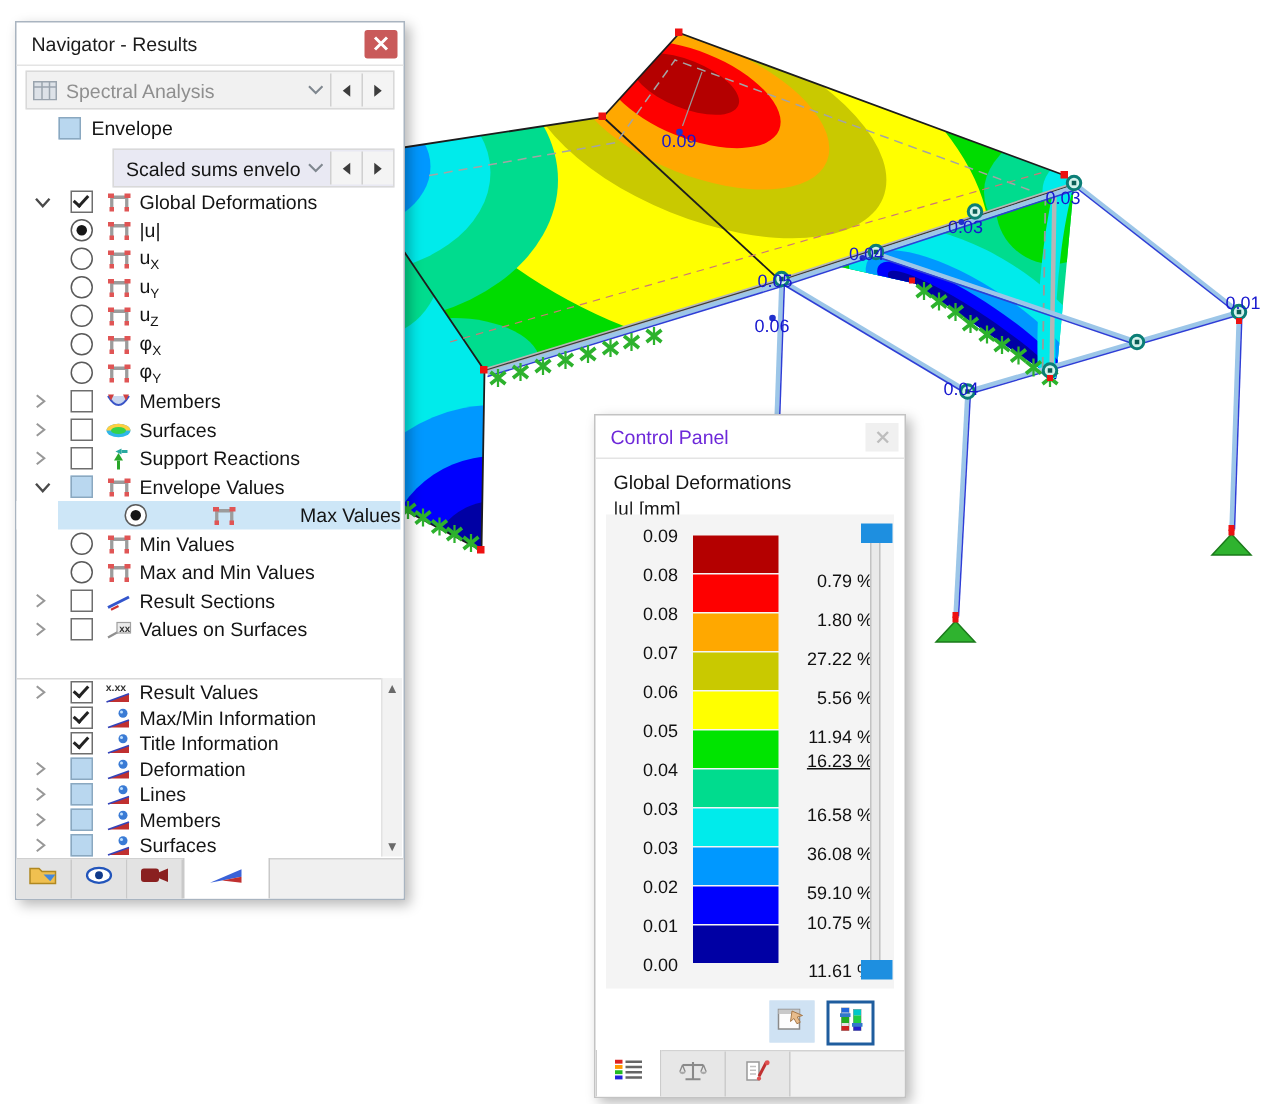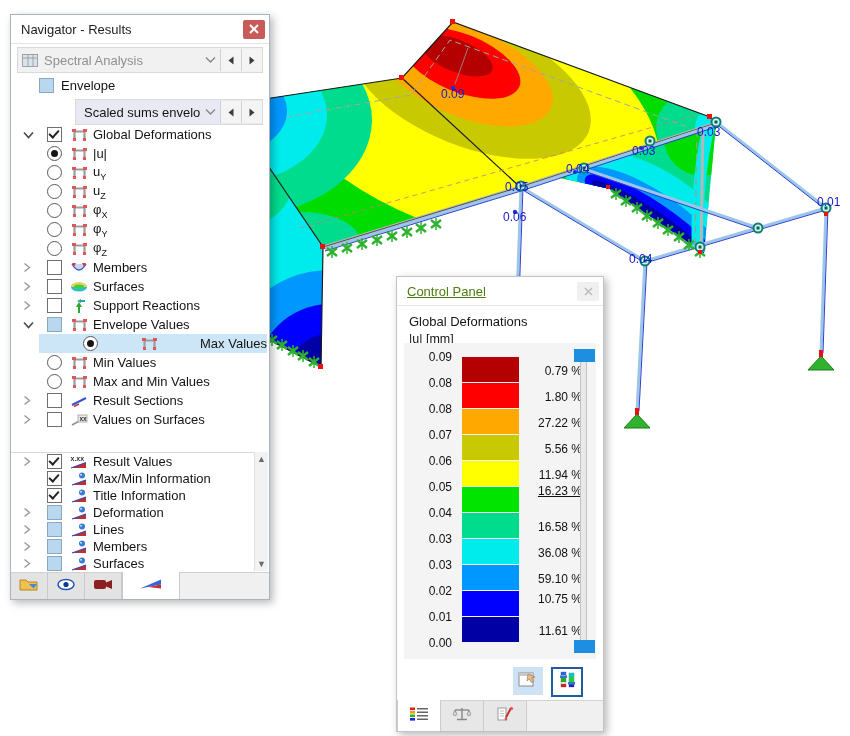--- a/index.html
+++ b/index.html
@@ -4,21 +4,21 @@
 <style>
   html,body{margin:0;padding:0;background:#fff;font-family:"Liberation Sans",sans-serif;}
   #stage{position:relative;width:850px;height:736px;overflow:hidden;background:#fff;}
   
   #scene{position:absolute;left:0;top:0;z-index:1;}
   .nlabel{position:absolute;color:#1717cf;font-size:12px;line-height:12px;white-space:nowrap;z-index:2;}
   
   .win{position:absolute;background:#fff;border:1px solid #a9b4c0;box-shadow:3px 3px 8px rgba(0,0,0,.28);z-index:10;}
   .titlebar{height:28px;display:flex;align-items:center;padding:0 4px 0 10px;border-bottom:1px solid #e4e4e4;}
   .titletext{flex:1;font-size:13px;color:#1c1c1c;}
-  .titletext.gray{color:#4d7c0f;text-decoration:underline;}
+  .titletext.gray{color:#6d28d9;}
   .closebtn{width:22px;height:19px;display:flex;align-items:center;justify-content:center;font-size:11px;cursor:pointer;}
   .closebtn.red{background:#c95a5a;color:#fff;border-radius:2px;font-weight:bold;}
   .closebtn.gray{background:#f0f0f0;color:#bdbdbd;}
   
   #nav{left:10px;top:14px;width:258px;height:584px;}
   .combo{position:absolute;height:24px;display:flex;align-items:center;border:1px solid #d9d9d9;font-size:13px;}
   .combo .cicon{margin:0 6px 0 4px;display:flex;}
   .combo .ctext{flex:1;white-space:nowrap;overflow:hidden;}
   .combo .chev{width:20px;display:flex;justify-content:center;}
   .combo .nbtn{width:20px;height:22px;display:flex;align-items:center;justify-content:center;border-left:1px solid #d0d0d0;background:#f4f4f4;cursor:pointer;}
@@ -47,21 +47,21 @@
   .tab{width:36px;display:flex;align-items:center;justify-content:center;background:#e3e3e3;border-right:1px solid #c9c9c9;cursor:pointer;}
   .tab.active{background:#fff;width:56px;border-left:1px solid #c9c9c9;margin-top:-1px;}
   
   #cp{left:396px;top:276px;width:206px;height:454px;border-color:#c3c3c3;}
   #cp-head{padding:8px 12px 6px 12px;}
   #cp-head .l1{font-size:13px;color:#151515;}
   #cp-head .l2{font-size:12.5px;color:#151515;margin-top:3px;}
   #legend{position:absolute;left:7px;right:7px;top:66px;height:316px;background:#f4f4f4;}
   .lg-tick{position:absolute;left:0;width:48px;text-align:right;font-size:12px;color:#111;}
   .lg-box{position:absolute;left:58px;width:57px;height:25px;}
-  .lg-pct{position:absolute;left:104px;width:74px;text-align:right;font-size:12px;color:#111;}
+  .lg-pct{position:absolute;left:104px;width:74px;text-align:right;font-size:12px;color:#111;margin-top:16px;}
   #lg-slider-track{position:absolute;right:9px;top:12px;bottom:12px;width:5px;background:#e9e9e9;border:1px solid #c2c2c2;}
   .lg-handle{position:absolute;right:1px;width:21px;height:13px;background:#1e8fe0;cursor:pointer;}
   #cp-buttons{position:absolute;right:20px;top:390px;display:flex;gap:8px;}
   .cpbtn{width:28px;height:26px;display:flex;align-items:center;justify-content:center;cursor:pointer;}
   .cpbtn.soft{background:#cfe2f3;border:1px solid #cfe2f3;}
   .cpbtn.outlined{background:#fff;border:2px solid #1f5d9e;}
   #cp-tabs{position:absolute;left:0;right:0;bottom:0;height:30px;background:#f0f0f0;border-top:1px solid #d2d2d2;display:flex;}
   .cptab{width:42px;display:flex;align-items:center;justify-content:center;background:#e7e7e7;border-right:1px solid #cccccc;cursor:pointer;}
   .cptab.active{background:#fff;margin-top:-1px;border-left:1px solid #ccc;}
 </style>
@@ -342,20 +342,36 @@
           </span>
           <span class="ticon">
             <svg width="17" height="15">
               <path d="M3.5,13 V4.5 H13.5 V13" fill="none" stroke="#9c9c9c" stroke-width="2.2"></path>
               <rect x="1" y="2" width="4" height="3" fill="#e05555"></rect>
               <rect x="12" y="2" width="4" height="3" fill="#e05555"></rect>
               <rect x="2" y="11" width="3" height="3" fill="#e05555"></rect>
               <rect x="12" y="11" width="3" height="3" fill="#e05555"></rect>
             </svg>
           </span>
+          <span class="tlabel">u<sub>X</sub></span>
+        </div>
+        <div class="trow">
+          <span class="texp"></span>
+          <span class="tctl">
+            <span class="rd"></span>
+          </span>
+          <span class="ticon">
+            <svg width="17" height="15">
+              <path d="M3.5,13 V4.5 H13.5 V13" fill="none" stroke="#9c9c9c" stroke-width="2.2"></path>
+              <rect x="1" y="2" width="4" height="3" fill="#e05555"></rect>
+              <rect x="12" y="2" width="4" height="3" fill="#e05555"></rect>
+              <rect x="2" y="11" width="3" height="3" fill="#e05555"></rect>
+              <rect x="12" y="11" width="3" height="3" fill="#e05555"></rect>
+            </svg>
+          </span>
           <span class="tlabel">u<sub>Y</sub></span>
         </div>
         <div class="trow">
           <span class="texp"></span>
           <span class="tctl">
             <span class="rd"></span>
           </span>
           <span class="ticon">
             <svg width="17" height="15">
               <path d="M3.5,13 V4.5 H13.5 V13" fill="none" stroke="#9c9c9c" stroke-width="2.2"></path>
@@ -391,36 +407,20 @@
           <span class="ticon">
             <svg width="17" height="15">
               <path d="M3.5,13 V4.5 H13.5 V13" fill="none" stroke="#9c9c9c" stroke-width="2.2"></path>
               <rect x="1" y="2" width="4" height="3" fill="#e05555"></rect>
               <rect x="12" y="2" width="4" height="3" fill="#e05555"></rect>
               <rect x="2" y="11" width="3" height="3" fill="#e05555"></rect>
               <rect x="12" y="11" width="3" height="3" fill="#e05555"></rect>
             </svg>
           </span>
           <span class="tlabel">φ<sub>Y</sub></span>
-        </div>
-        <div class="trow">
-          <span class="texp"></span>
-          <span class="tctl">
-            <span class="rd"></span>
-          </span>
-          <span class="ticon">
-            <svg width="17" height="15">
-              <path d="M3.5,13 V4.5 H13.5 V13" fill="none" stroke="#9c9c9c" stroke-width="2.2"></path>
-              <rect x="1" y="2" width="4" height="3" fill="#e05555"></rect>
-              <rect x="12" y="2" width="4" height="3" fill="#e05555"></rect>
-              <rect x="2" y="11" width="3" height="3" fill="#e05555"></rect>
-              <rect x="12" y="11" width="3" height="3" fill="#e05555"></rect>
-            </svg>
-          </span>
-          <span class="tlabel">φ<sub>Z</sub></span>
         </div>
         <div class="trow">
           <span class="texp">
             <svg width="8" height="11">
               <path d="M1.5,1.5 L6.5,5.5 L1.5,9.5" fill="none" stroke="#989898" stroke-width="1.4"></path>
             </svg>
           </span>
           <span class="tctl">
             <span class="cb "></span>
           </span>

